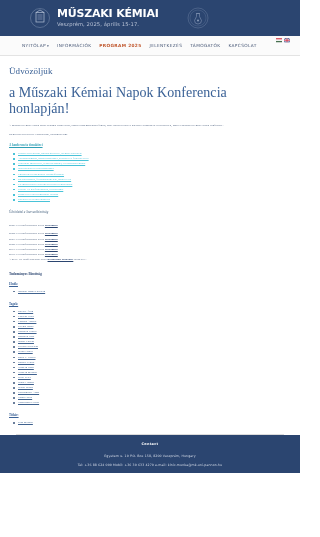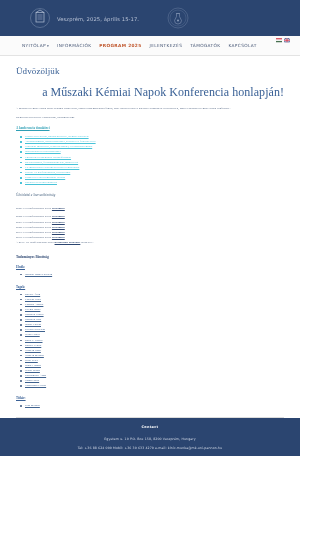--- a/index.html
+++ b/index.html
@@ -70,35 +70,34 @@
   .nav-item.active { color: #c0562c; font-weight: bold; }
   .caret { font-size: 3.6px; margin-left: 1px; }
   .flags {
     position: absolute;
     right: 10px; top: 2px;
     display: flex; gap: 2px;
   }
   .flag { width: 6px; height: 4.5px; display:block; }
 
   
-  .content { padding: 10px 16px 0 16px; }
+  .content { padding: 10px 16px 0 9px; }
   h1.welcome {
     font-size: 9px;
     font-weight: normal;
     color: #3a6196;
     letter-spacing: .1px;
     margin-bottom: 9px;
   }
   h2.welcome-sub {
-    font-size: 12px;
+    font-size: 14px;
     font-weight: normal;
     color: #3a6196;
     letter-spacing: .05px;
     margin-bottom: 6px;
-    text-align: right;
   }
   p.intro {
     font-size: 2.9px;
     line-height: 4.2px;
     color: #4b5f7d;
     text-align: justify;
     margin-bottom: 5px;
   }
   p.note {
     font-size: 2.9px;
@@ -211,20 +210,21 @@
     <svg class="crest" viewBox="0 0 40 44">
       <circle cx="20" cy="22" r="19" fill="none" stroke="#8fa0bd" stroke-width="1"></circle>
       <rect x="12" y="11" width="16" height="19" fill="none" stroke="#c9d3e4" stroke-width="1.4"></rect>
       <path d="M12 11 L20 6 L28 11" fill="none" stroke="#c9d3e4" stroke-width="1.4"></path>
       <line x1="15" y1="16" x2="25" y2="16" stroke="#c9d3e4" stroke-width="1"></line>
       <line x1="15" y1="20" x2="25" y2="20" stroke="#c9d3e4" stroke-width="1"></line>
       <line x1="15" y1="24" x2="25" y2="24" stroke="#c9d3e4" stroke-width="1"></line>
     </svg>
 
     <div class="title-block">
+      <div class="title-main">MŰSZAKI KÉMIAI</div>
       <div class="title-sub">Veszprém, 2025, április 15-17.</div>
     </div>
 
     <svg class="emblem" viewBox="0 0 44 44">
       <circle cx="22" cy="22" r="20" fill="none" stroke="#7e90b0" stroke-width="1"></circle>
       <circle cx="22" cy="22" r="16" fill="none" stroke="#7e90b0" stroke-width=".7"></circle>
       <path d="M19 13 L19 19 L15 27 A7 7 0 0 0 29 27 L25 19 L25 13 Z" fill="none" stroke="#aab9d2" stroke-width="1.1"></path>
       <line x1="18" y1="13" x2="26" y2="13" stroke="#aab9d2" stroke-width="1.1"></line>
       <circle cx="22" cy="27" r="2" fill="#aab9d2"></circle>
     </svg>

